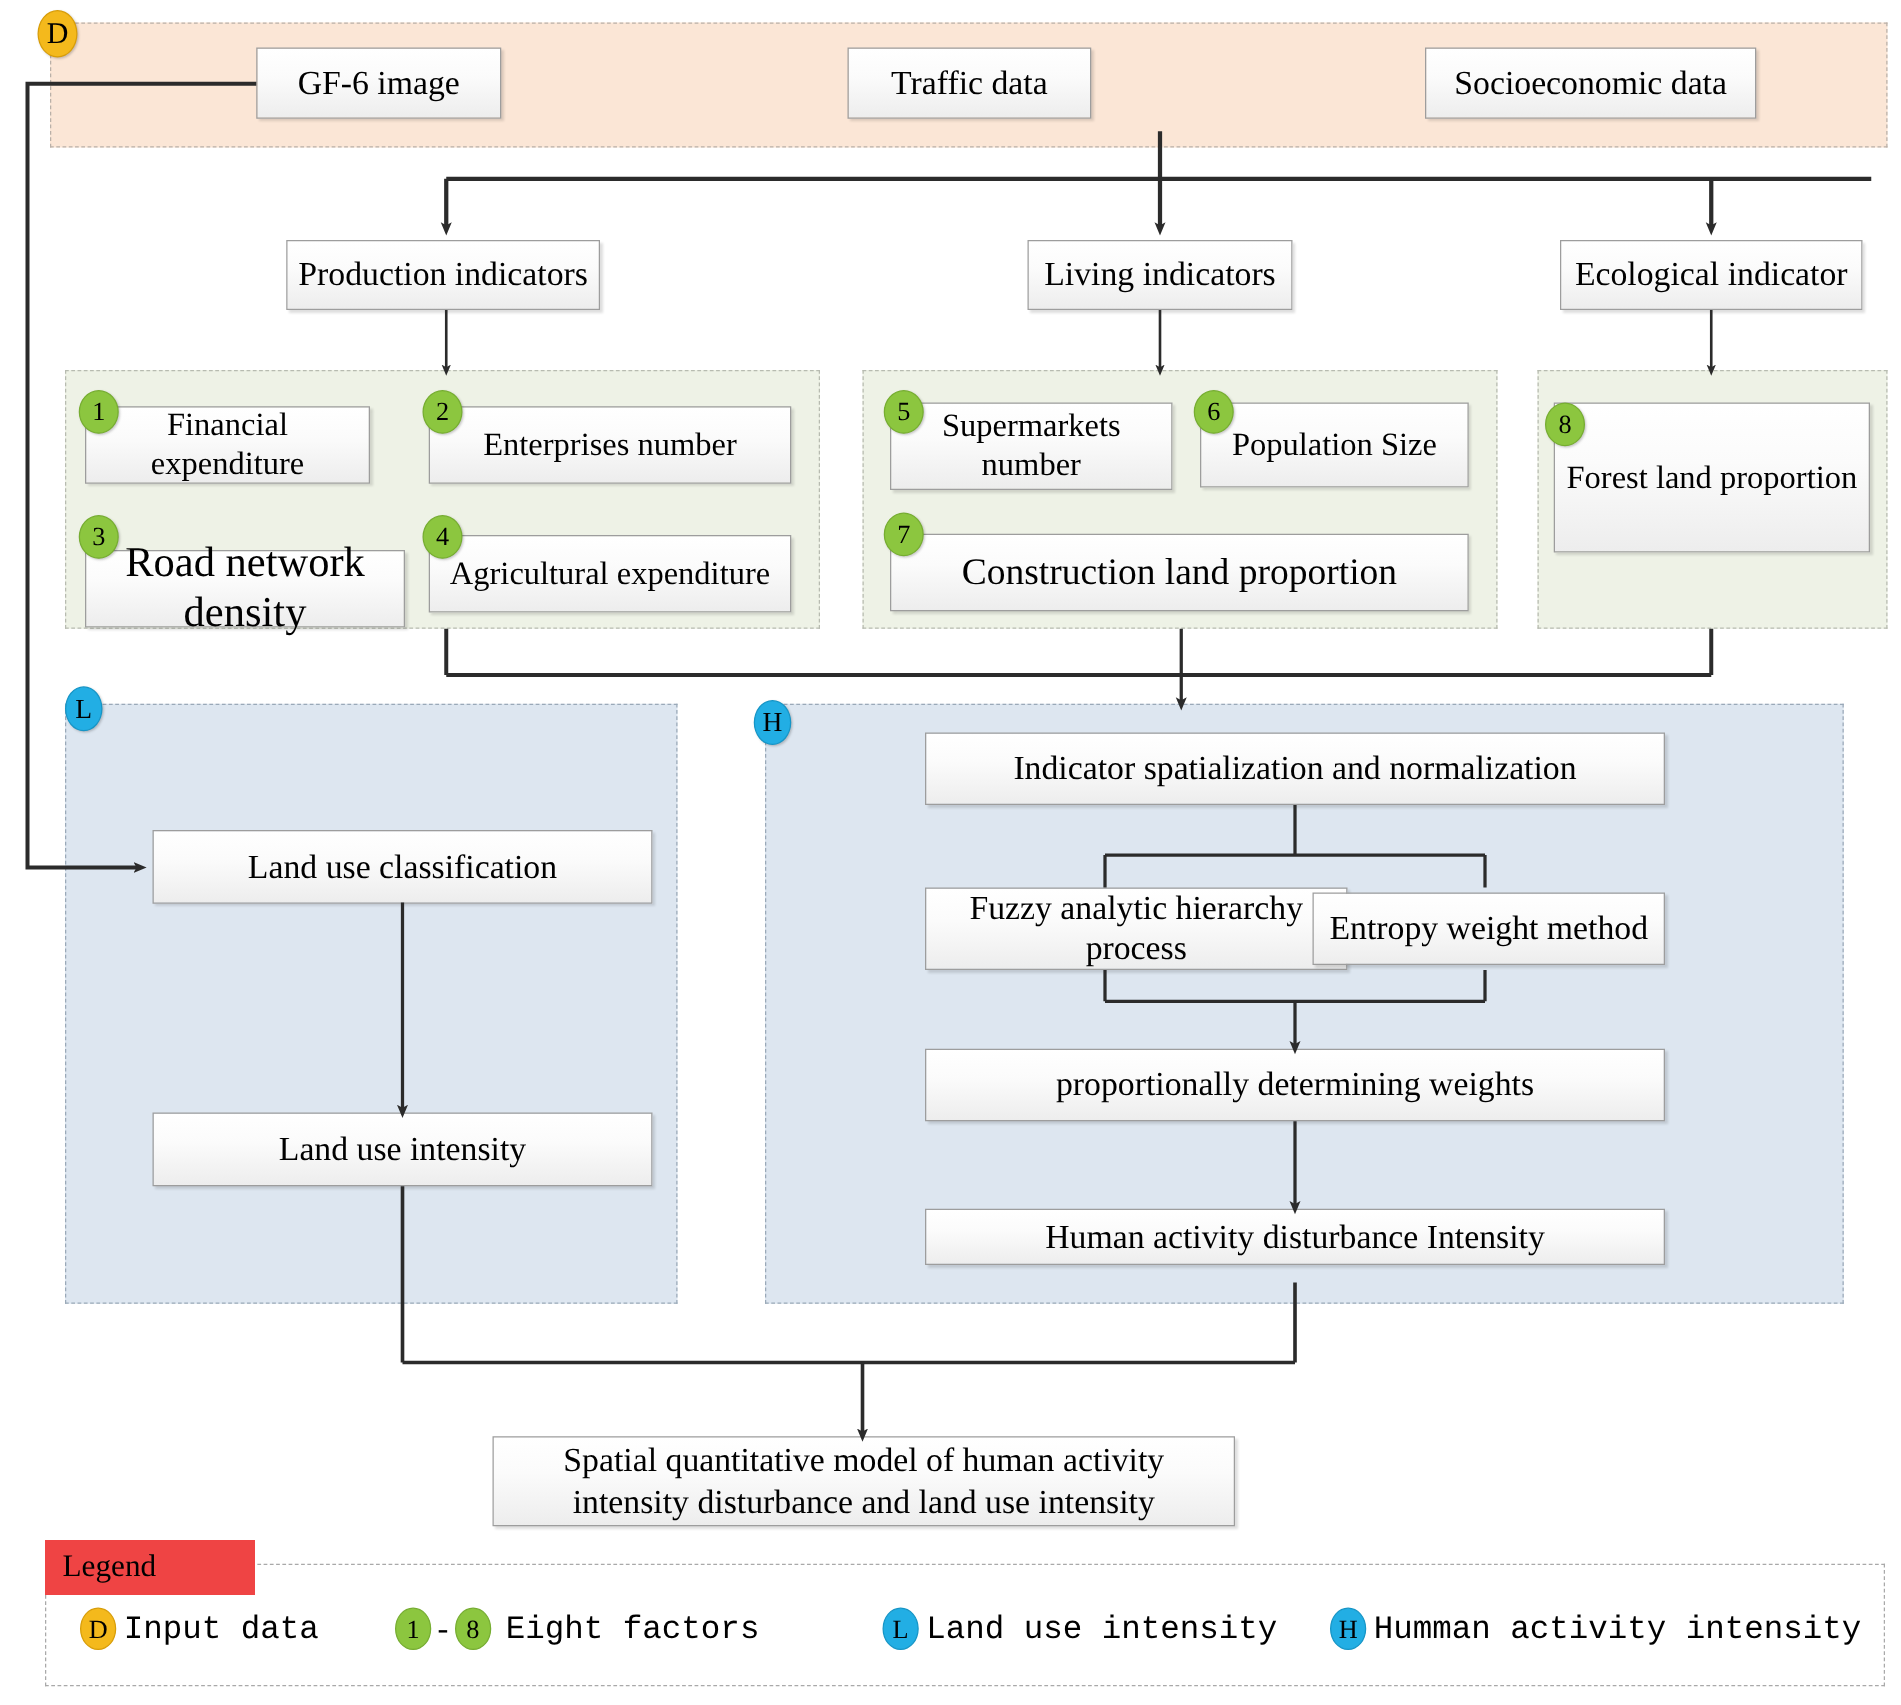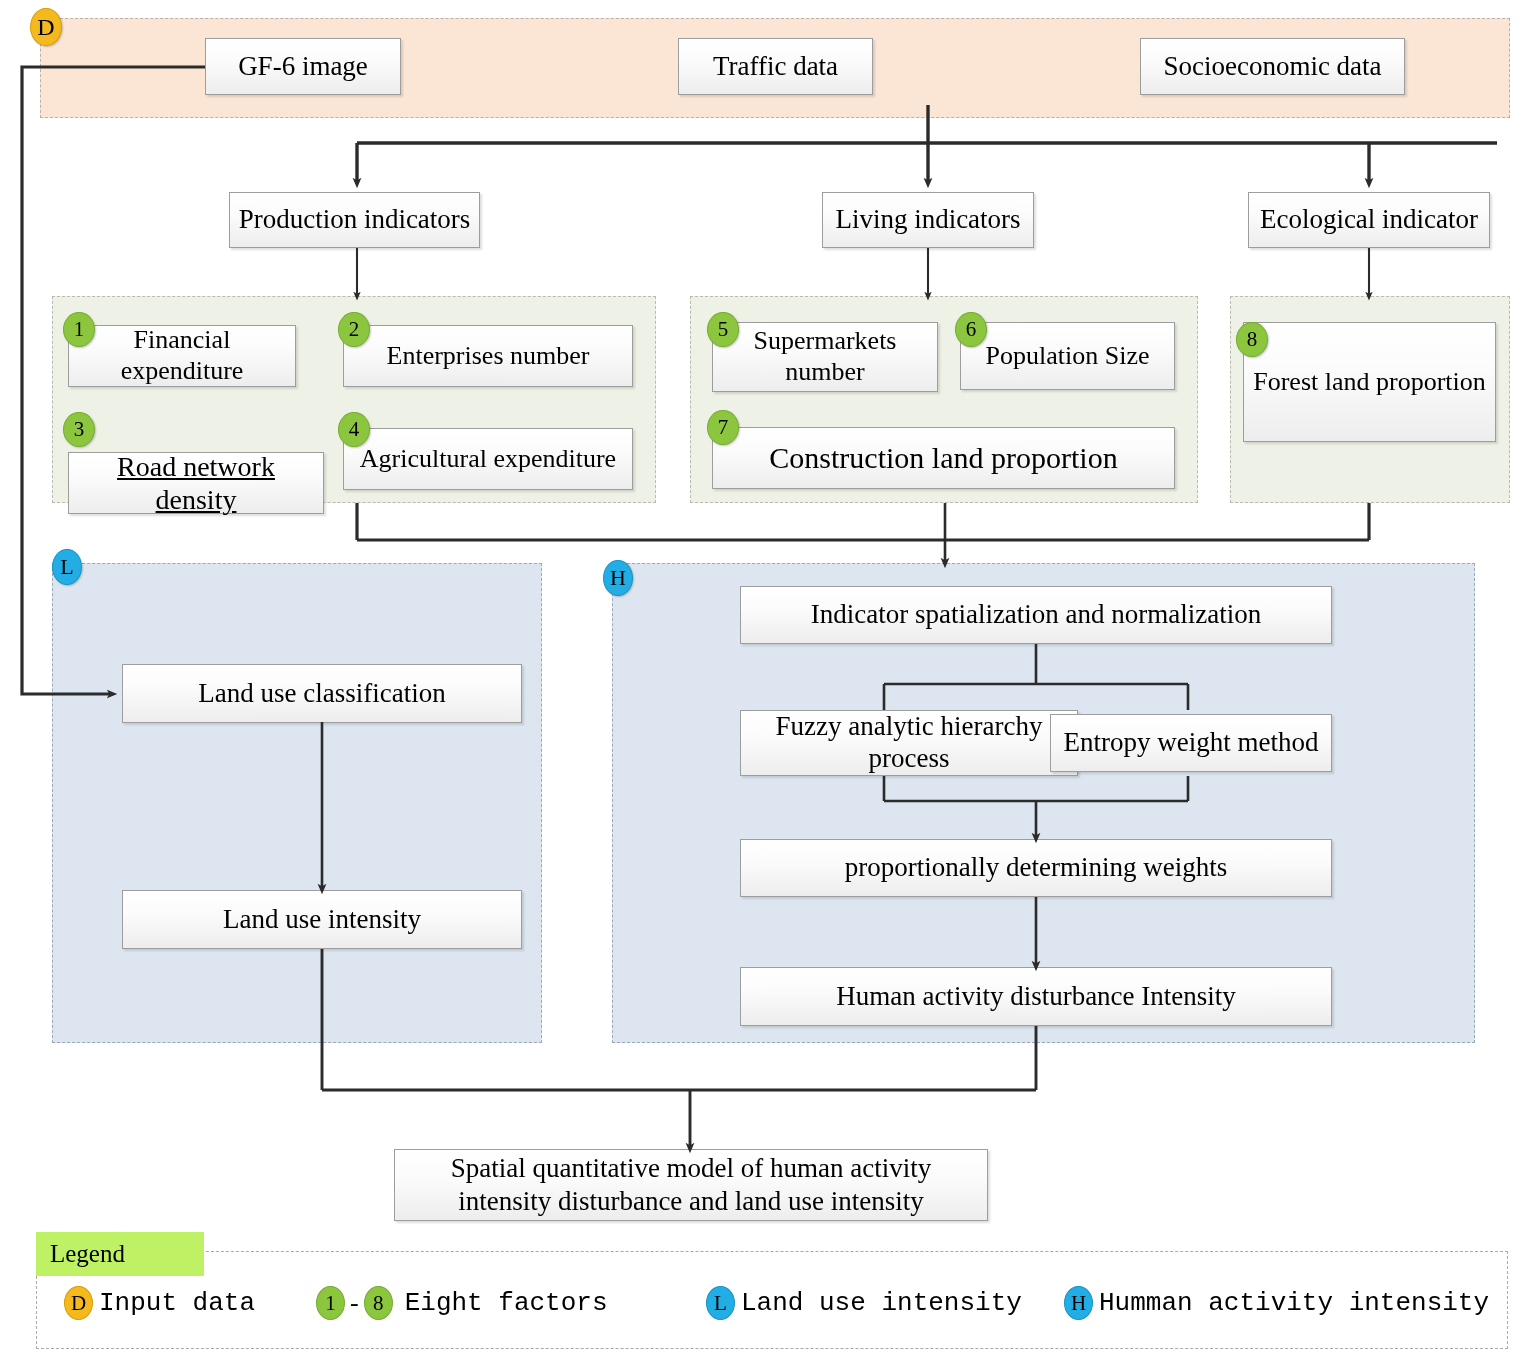--- a/index.html
+++ b/index.html
@@ -46,21 +46,21 @@
 
   
   #legend-box{
     position:absolute;
     box-sizing:border-box;
     border:1px dashed #a9a9a9;
     background:#ffffff;
   }
   #legend-title{
     position:absolute;
-    background:#bef264;
+    background:#ef4444;
     display:flex;align-items:center;
     padding:0 14px;
     font-family:"Liberation Serif", serif;
     font-size:25px;
     z-index:20;
   }
   .legend-item{
     position:absolute;
     display:flex;align-items:center;
     font-family:"Liberation Mono", monospace;
@@ -170,21 +170,21 @@
     <span>1</span>
   </div>
 
   <div class="node" style="left:343px;top:325px;width:290px;height:62px;font-size:26px;">
     <span>Enterprises number</span>
   </div>
   <div class="badge green" style="left:338px;top:312px;width:30px;height:33px;font-size:21px;">
     <span>2</span>
   </div>
 
-  <div class="node" style="left:68px;top:452px;width:256px;height:62px;font-size:28px;text-decoration:underline;">
+  <div class="node" style="left:68px;top:440px;width:256px;height:62px;font-size:34px;">
     <span>Road network density</span>
   </div>
   <div class="badge green" style="left:63px;top:412px;width:30px;height:33px;font-size:21px;">
     <span>3</span>
   </div>
 
   <div class="node" style="left:343px;top:428px;width:290px;height:62px;font-size:26px;">
     <span>Agricultural expenditure</span>
   </div>
   <div class="badge green" style="left:338px;top:412px;width:30px;height:33px;font-size:21px;">
@@ -252,21 +252,21 @@
   </div>
 
   <div class="node" style="left:1050px;top:714px;width:282px;height:58px;font-size:27px;">
     <span>Entropy weight method</span>
   </div>
 
   <div class="node" style="left:740px;top:839px;width:592px;height:58px;font-size:27px;">
     <span>proportionally determining weights</span>
   </div>
 
-  <div class="node" style="left:740px;top:967px;width:592px;height:59px;font-size:27px;">
+  <div class="node" style="left:740px;top:967px;width:592px;height:45px;font-size:27px;">
     <span>Human activity disturbance Intensity</span>
   </div>
 
   <div class="node" style="left:394px;top:1149px;width:594px;height:72px;font-size:27px;line-height:1.22;">
     <span>Spatial quantitative model of human activity intensity disturbance and land use intensity</span>
   </div>
 
   <div id="legend-box" style="left:36px;top:1251px;width:1472px;height:98px;"></div>
 
   <div id="legend-title" style="left:36px;top:1232px;width:140px;height:44px;">

